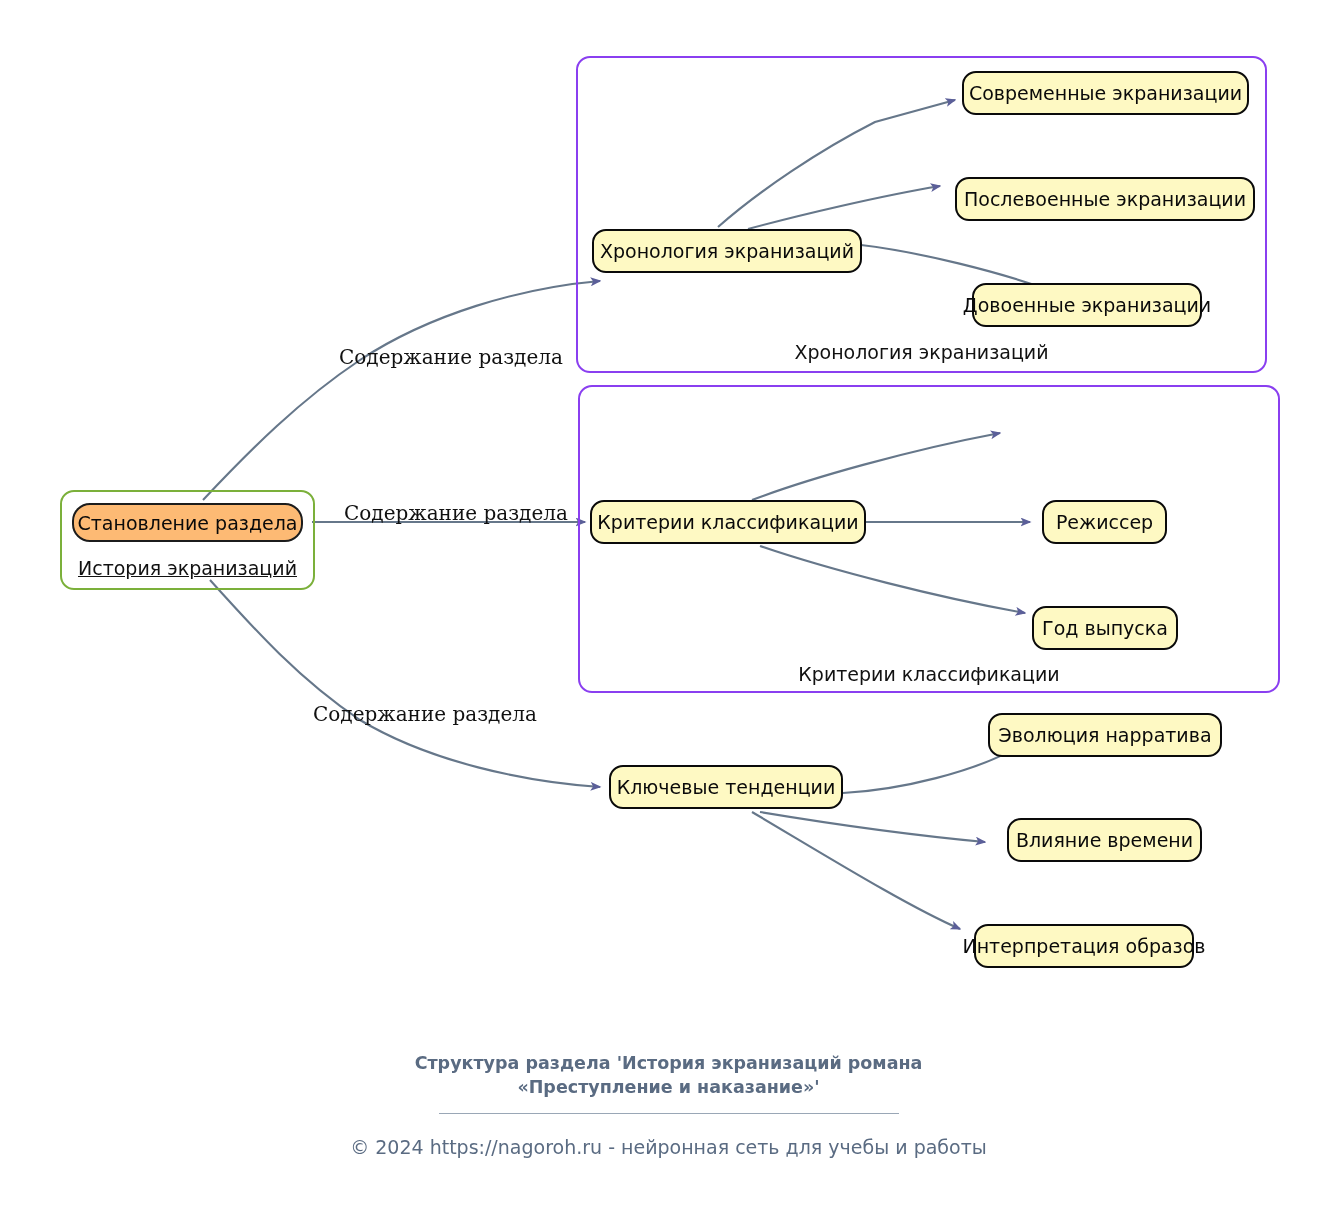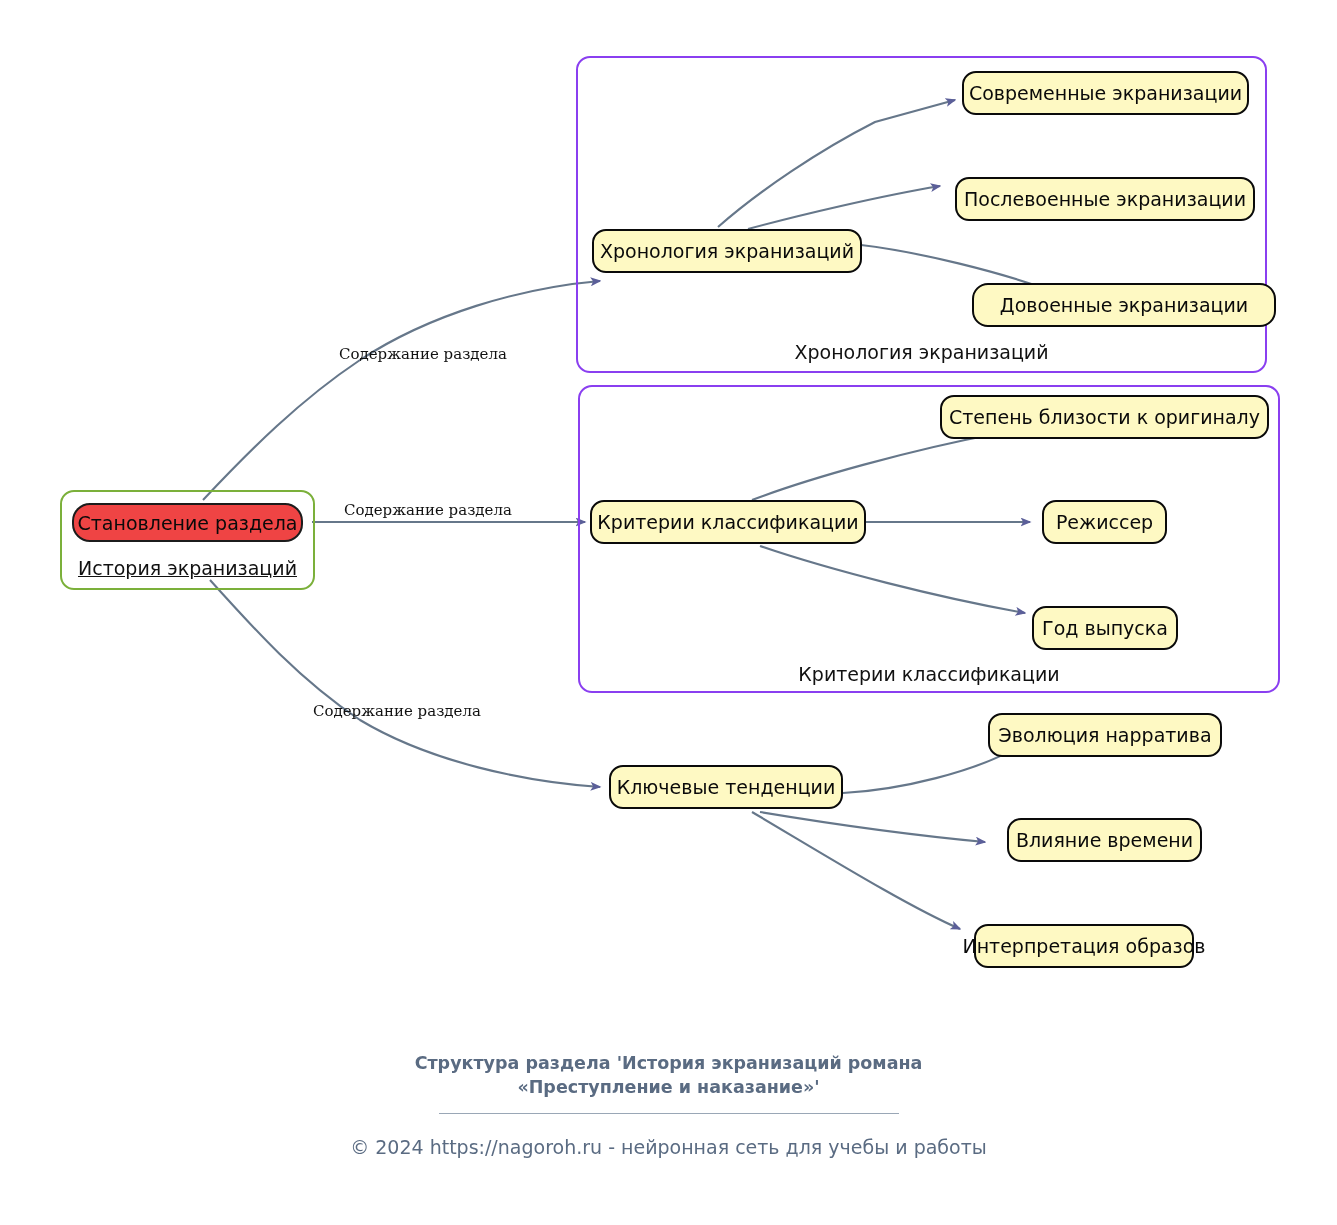--- a/index.html
+++ b/index.html
@@ -56,30 +56,30 @@
     border: 2px solid #0a0a0a;
     border-radius: 14px;
     background: #fef9c3;
     color: #0a0a0a;
     font-size: 19px;
     white-space: nowrap;
     padding: 0 12px;
     font-family: "DejaVu Sans", "Liberation Sans", sans-serif;
   }
   .node.root-node {
-    background: #ef4444;
+    background: #fdba74;
     border: 2px solid #1c1c1c;
     color: #0a0a0a;
     border-radius: 18px;
   }
   
   .edge-label {
     position: absolute;
     font-family: "DejaVu Serif", "Liberation Serif", serif;
-    font-size: 15px;
+    font-size: 20px;
     color: #111111;
     white-space: nowrap;
     background: transparent;
   }
   
   .footer {
     position: absolute;
     left: 0;
     width: 1337px;
     text-align: center;
@@ -145,29 +145,28 @@
   <div class="cluster-label" style="left:60px; top:557px; width:255px;text-decoration:underline;">История экранизаций</div>
 
   <div class="cluster" style="left:576px; top:56px; width:691px; height:317px;"></div>
 
   <div class="node" style="left:592px; top:229px; width:270px; height:44px;">Хронология экранизаций</div>
 
   <div class="node" style="left:962px; top:71px; width:287px; height:44px;">Современные экранизации</div>
 
   <div class="node" style="left:955px; top:177px; width:300px; height:44px;">Послевоенные экранизации</div>
 
-  <div class="node" style="left:972px; top:283px; width:304px; height:44px;border-radius:16px;">Довоенные экранизации</div>
+  <div class="node" style="left:972px; top:283px; width:230px; height:44px;">Довоенные экранизации</div>
 
   <div class="cluster-label" style="left:576px; top:341px; width:691px;">Хронология экранизаций</div>
 
   <div class="cluster" style="left:578px; top:385px; width:702px; height:308px;"></div>
 
   <div class="node" style="left:590px; top:500px; width:276px; height:44px;">Критерии классификации</div>
 
-  <div class="node" style="left:940px; top:395px; width:329px; height:44px;">Степень близости к оригиналу</div>
 
   <div class="node" style="left:1042px; top:500px; width:125px; height:44px;">Режиссер</div>
 
   <div class="node" style="left:1032px; top:606px; width:146px; height:44px;">Год выпуска</div>
 
   <div class="cluster-label" style="left:578px; top:663px; width:702px;">Критерии классификации</div>
 
   <div class="node" style="left:988px; top:713px; width:234px; height:44px;">Эволюция нарратива</div>
 
   <div class="node" style="left:609px; top:765px; width:234px; height:44px;">Ключевые тенденции</div>

